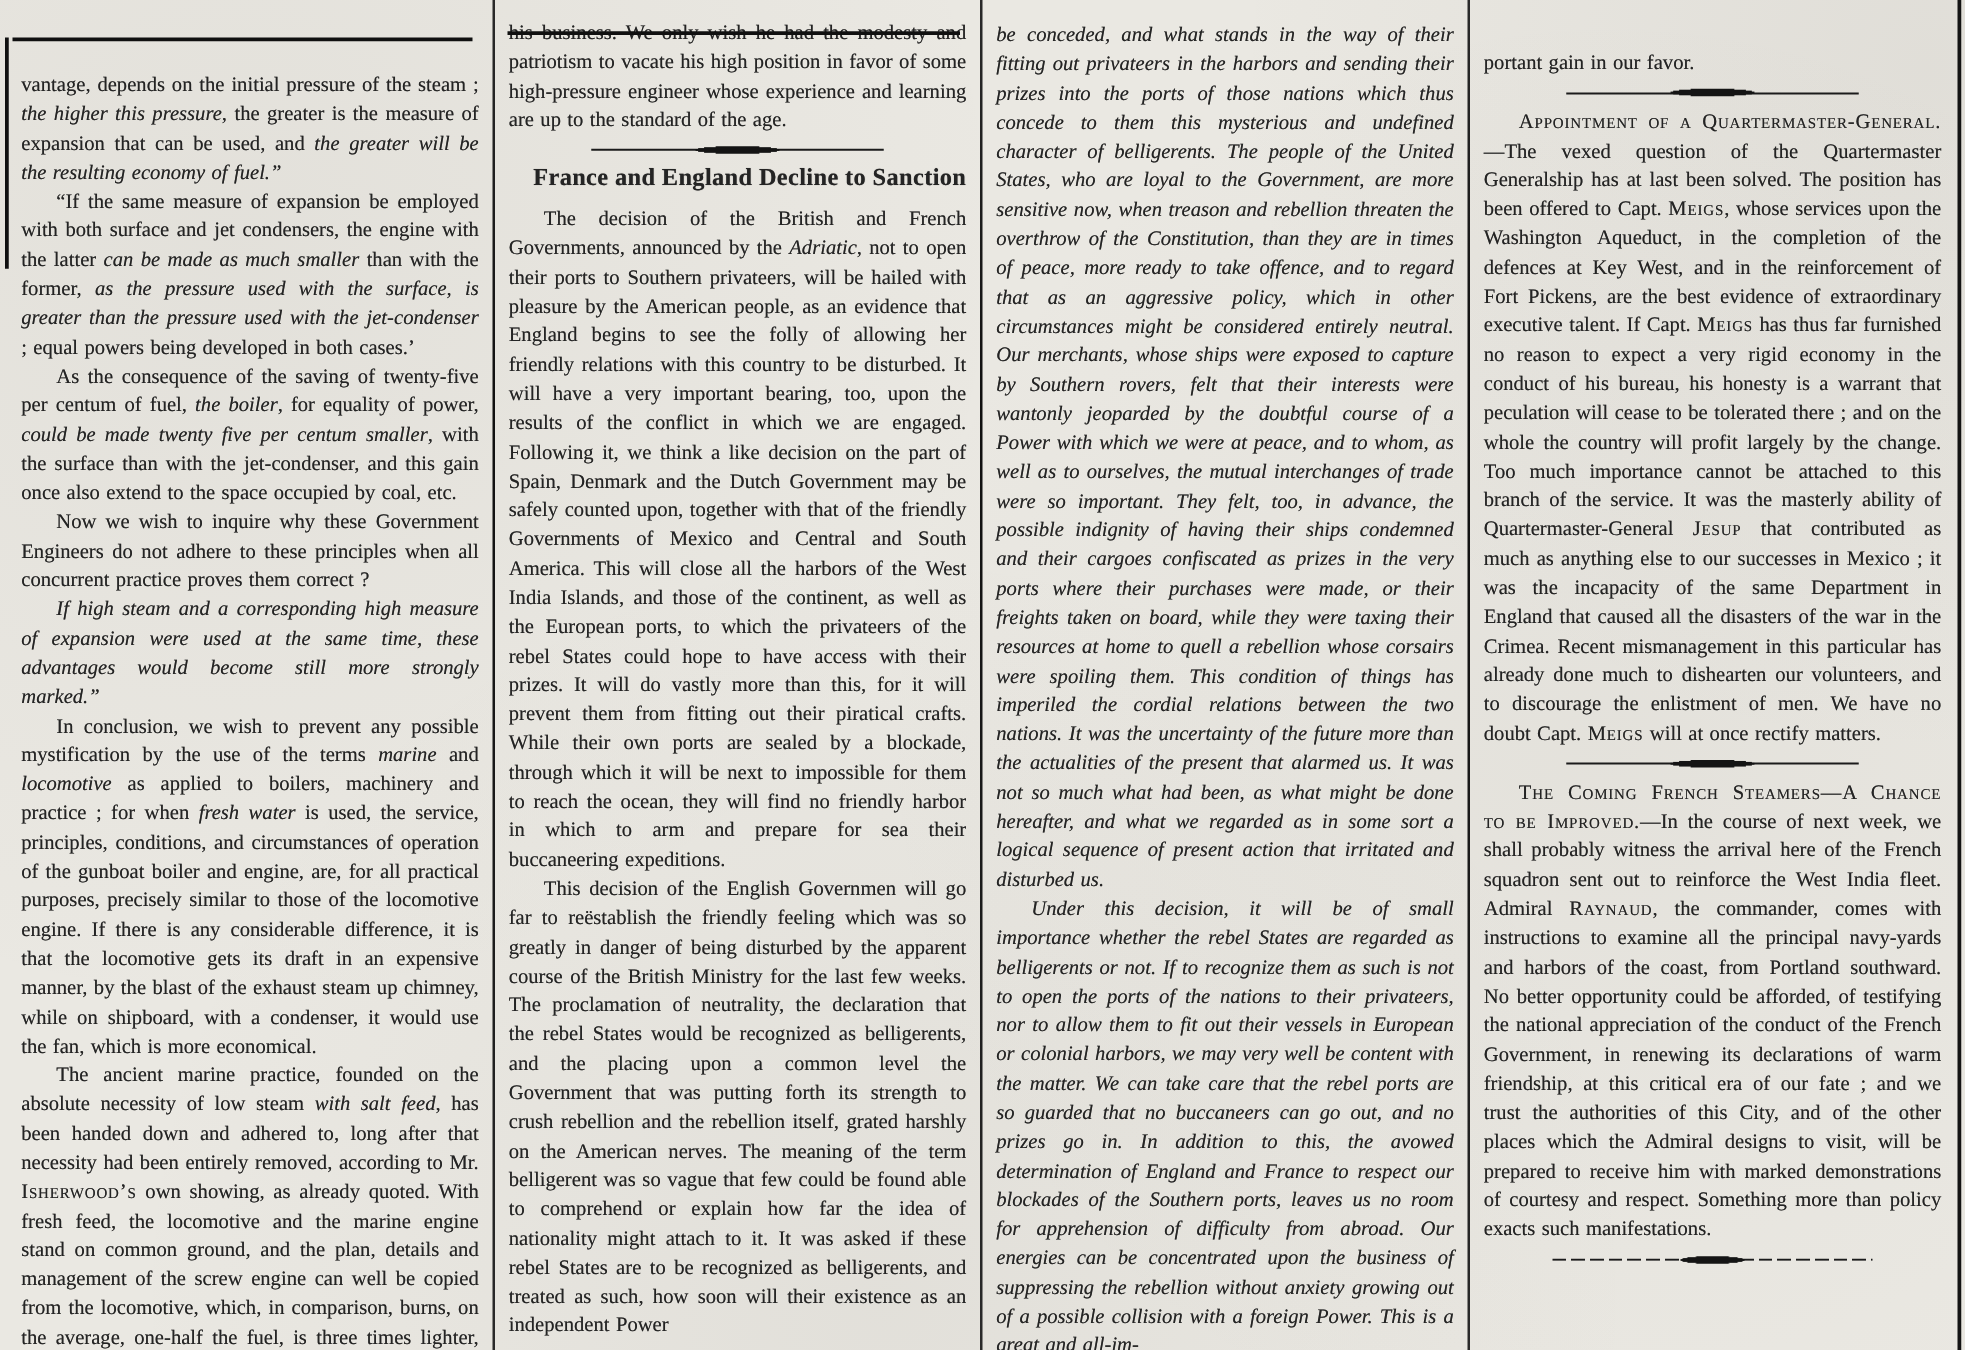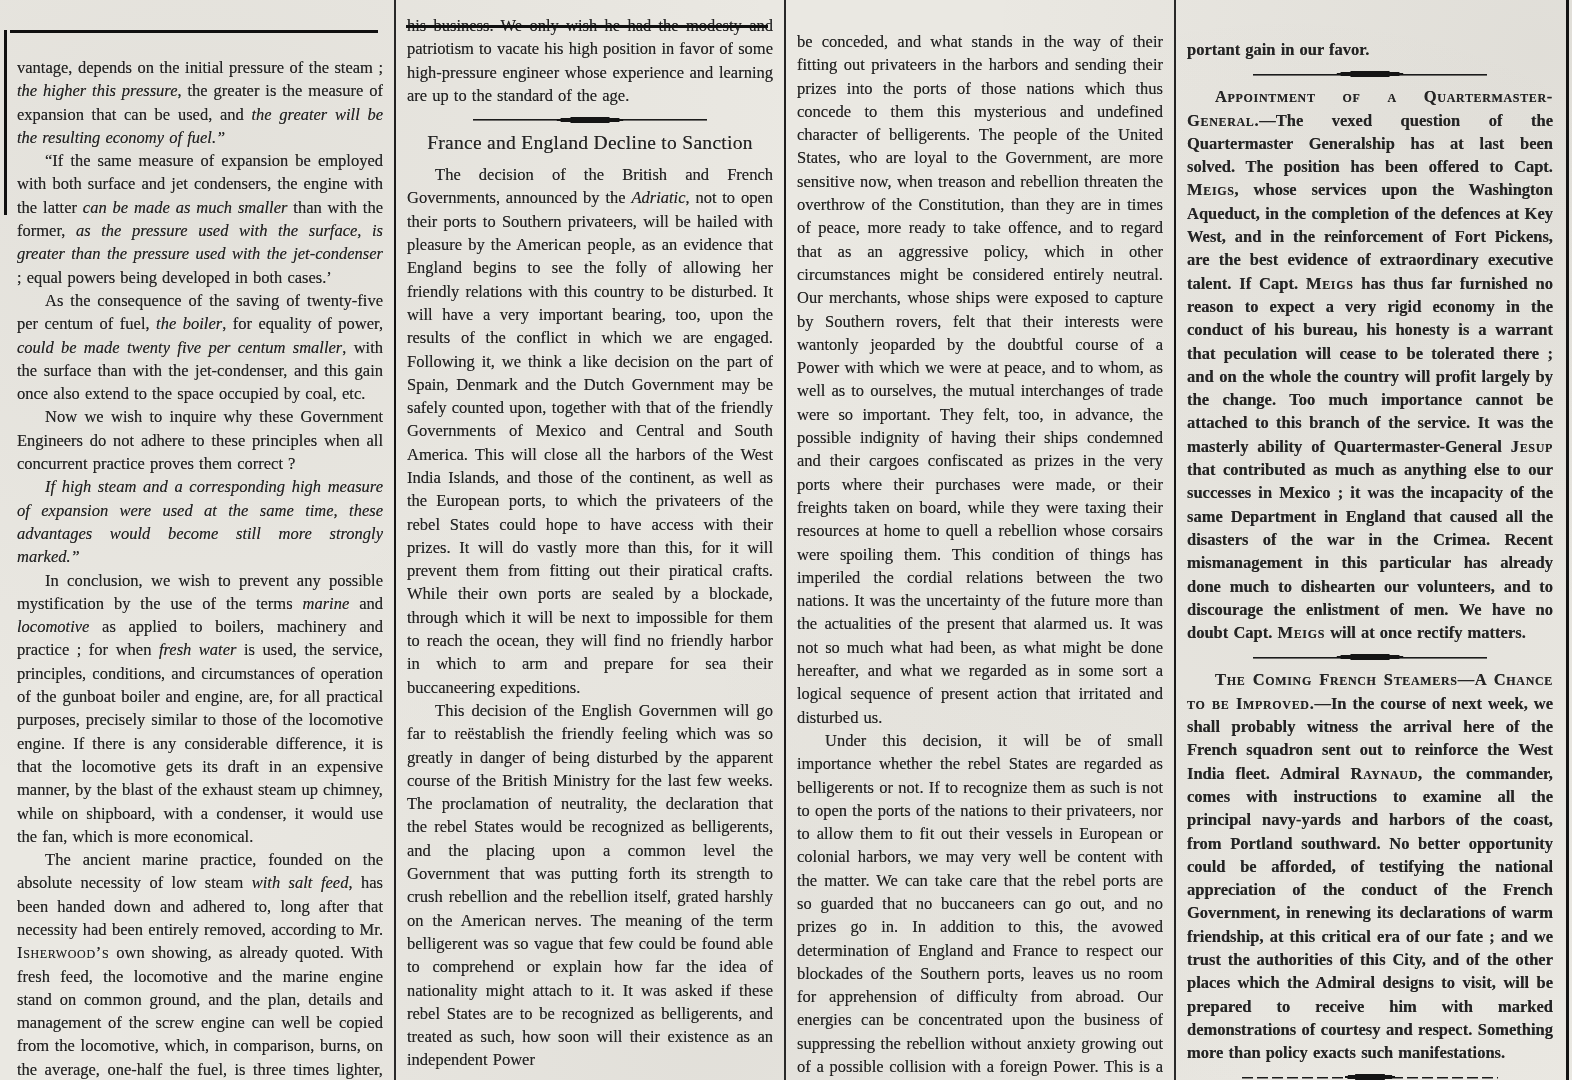--- a/index.html
+++ b/index.html
@@ -15,34 +15,34 @@
       radial-gradient(circle at 82% 55%, rgba(110,105,95,.05), transparent 42%),
       radial-gradient(circle at 45% 96%, rgba(95,90,82,.06), transparent 45%),
       radial-gradient(circle at 98% 5%, rgba(95,90,82,.07), transparent 30%);
     font-family:"Liberation Serif","DejaVu Serif",serif;
     color:#242424;
   }
   .cols{display:flex;height:100%;padding:0 6px;box-sizing:border-box;}
   .col{width:388px;box-sizing:border-box;padding:0 11px;overflow:hidden;}
   .col-1{padding-top:56px;}
   .col-2{padding-top:14px;}
-  .col-3{padding-top:30px;}
-  .col-4{padding-top:38px;font-weight:bold;}
+  .col-3{padding-top:16px;font-style:italic;}
+  .col-4{padding-top:38px;}
   .vrule{flex:none;width:2px;height:1080px;background:linear-gradient(#2a2a2a,#101010 30%,#1c1c1c 70%,#2a2a2a);}
   .para{
     margin:0;text-align:justify;text-indent:1.7em;
     font-size:16.5px;line-height:23.3px;
     word-spacing:.06em;
     text-shadow:0 0 .5px rgba(20,20,20,.55);
   }
   .para.noindent{text-indent:0;}
   .it{font-style:italic;}
   .sc{font-variant:small-caps;letter-spacing:.04em;}
   .headline{
-    font-size:19.5px;font-weight:normal;text-align:center;
+    font-size:19.5px;font-weight:bold;text-align:right;
     margin:8px 0 7px;line-height:1.28;letter-spacing:.015em;
     text-shadow:0 0 .6px rgba(20,20,20,.6);
   }
   .headline span{display:block;}
   .rule{
     height:6px;margin:10px auto 8px;width:64%;
     background:
       radial-gradient(ellipse 26% 92% at 50% 50%, #141414 55%, rgba(20,20,20,0) 56%),
       linear-gradient(#1b1b1b,#1b1b1b) 0 50%/100% 1.6px no-repeat;
   }

